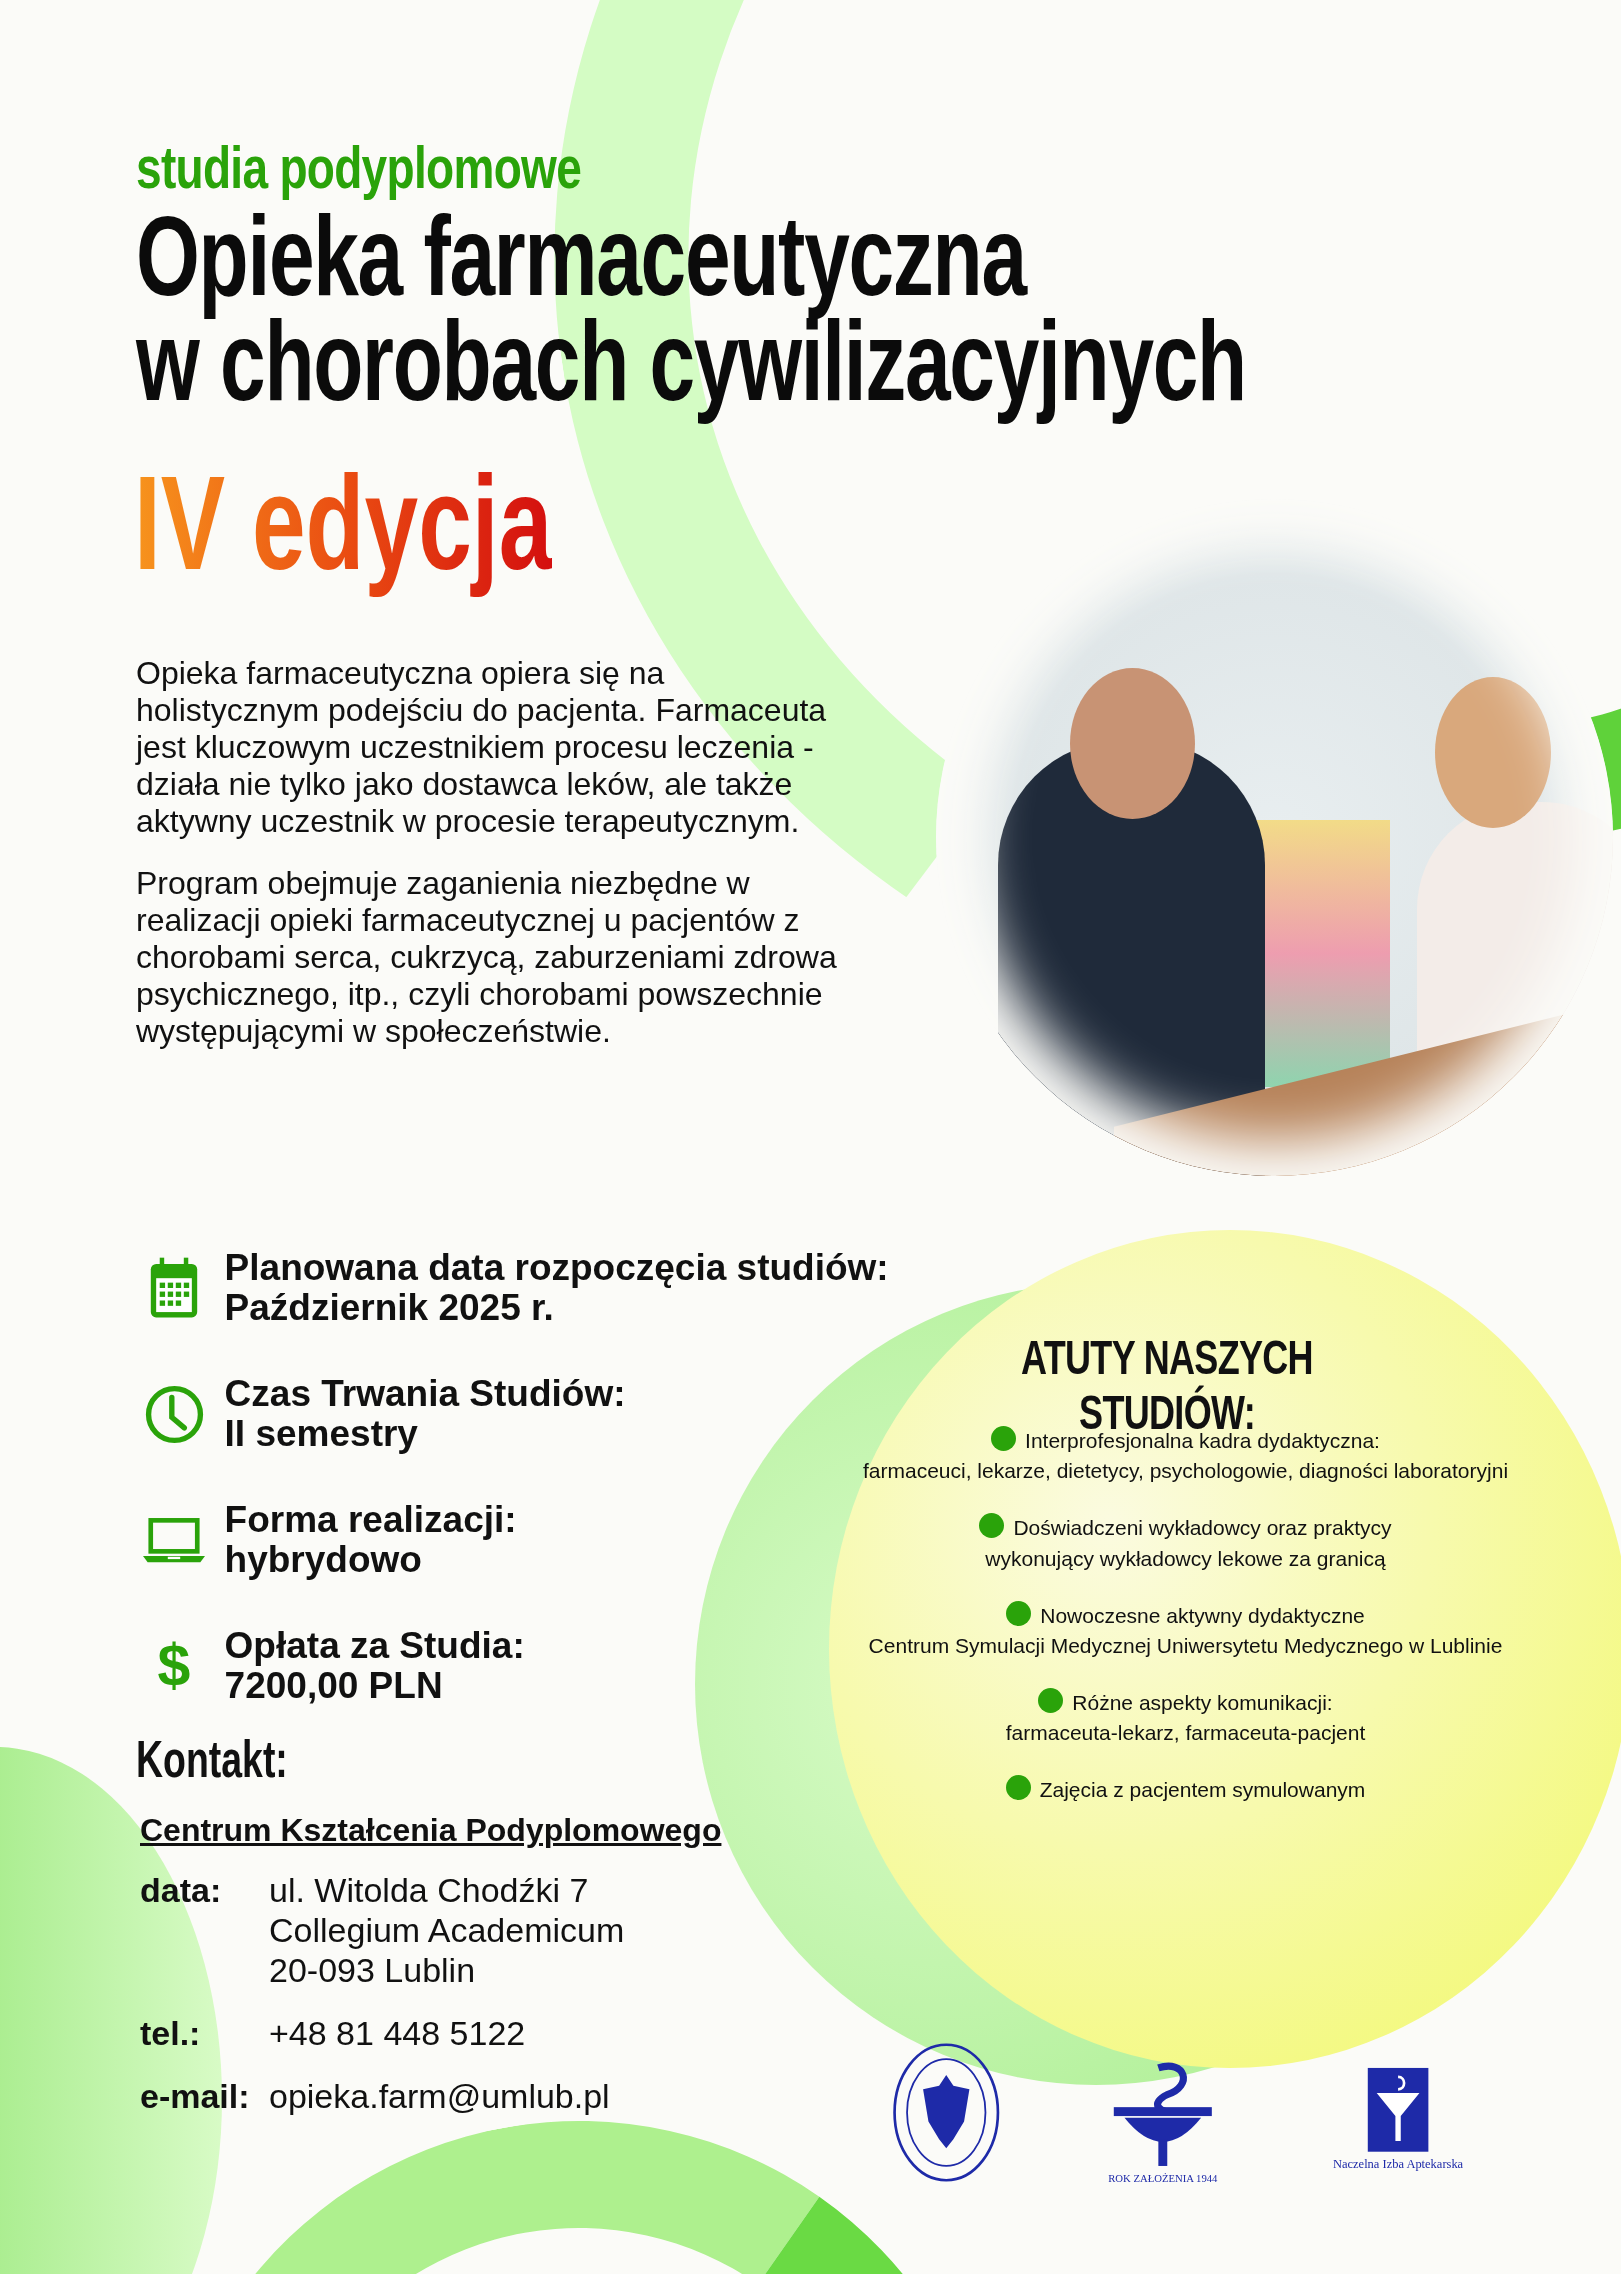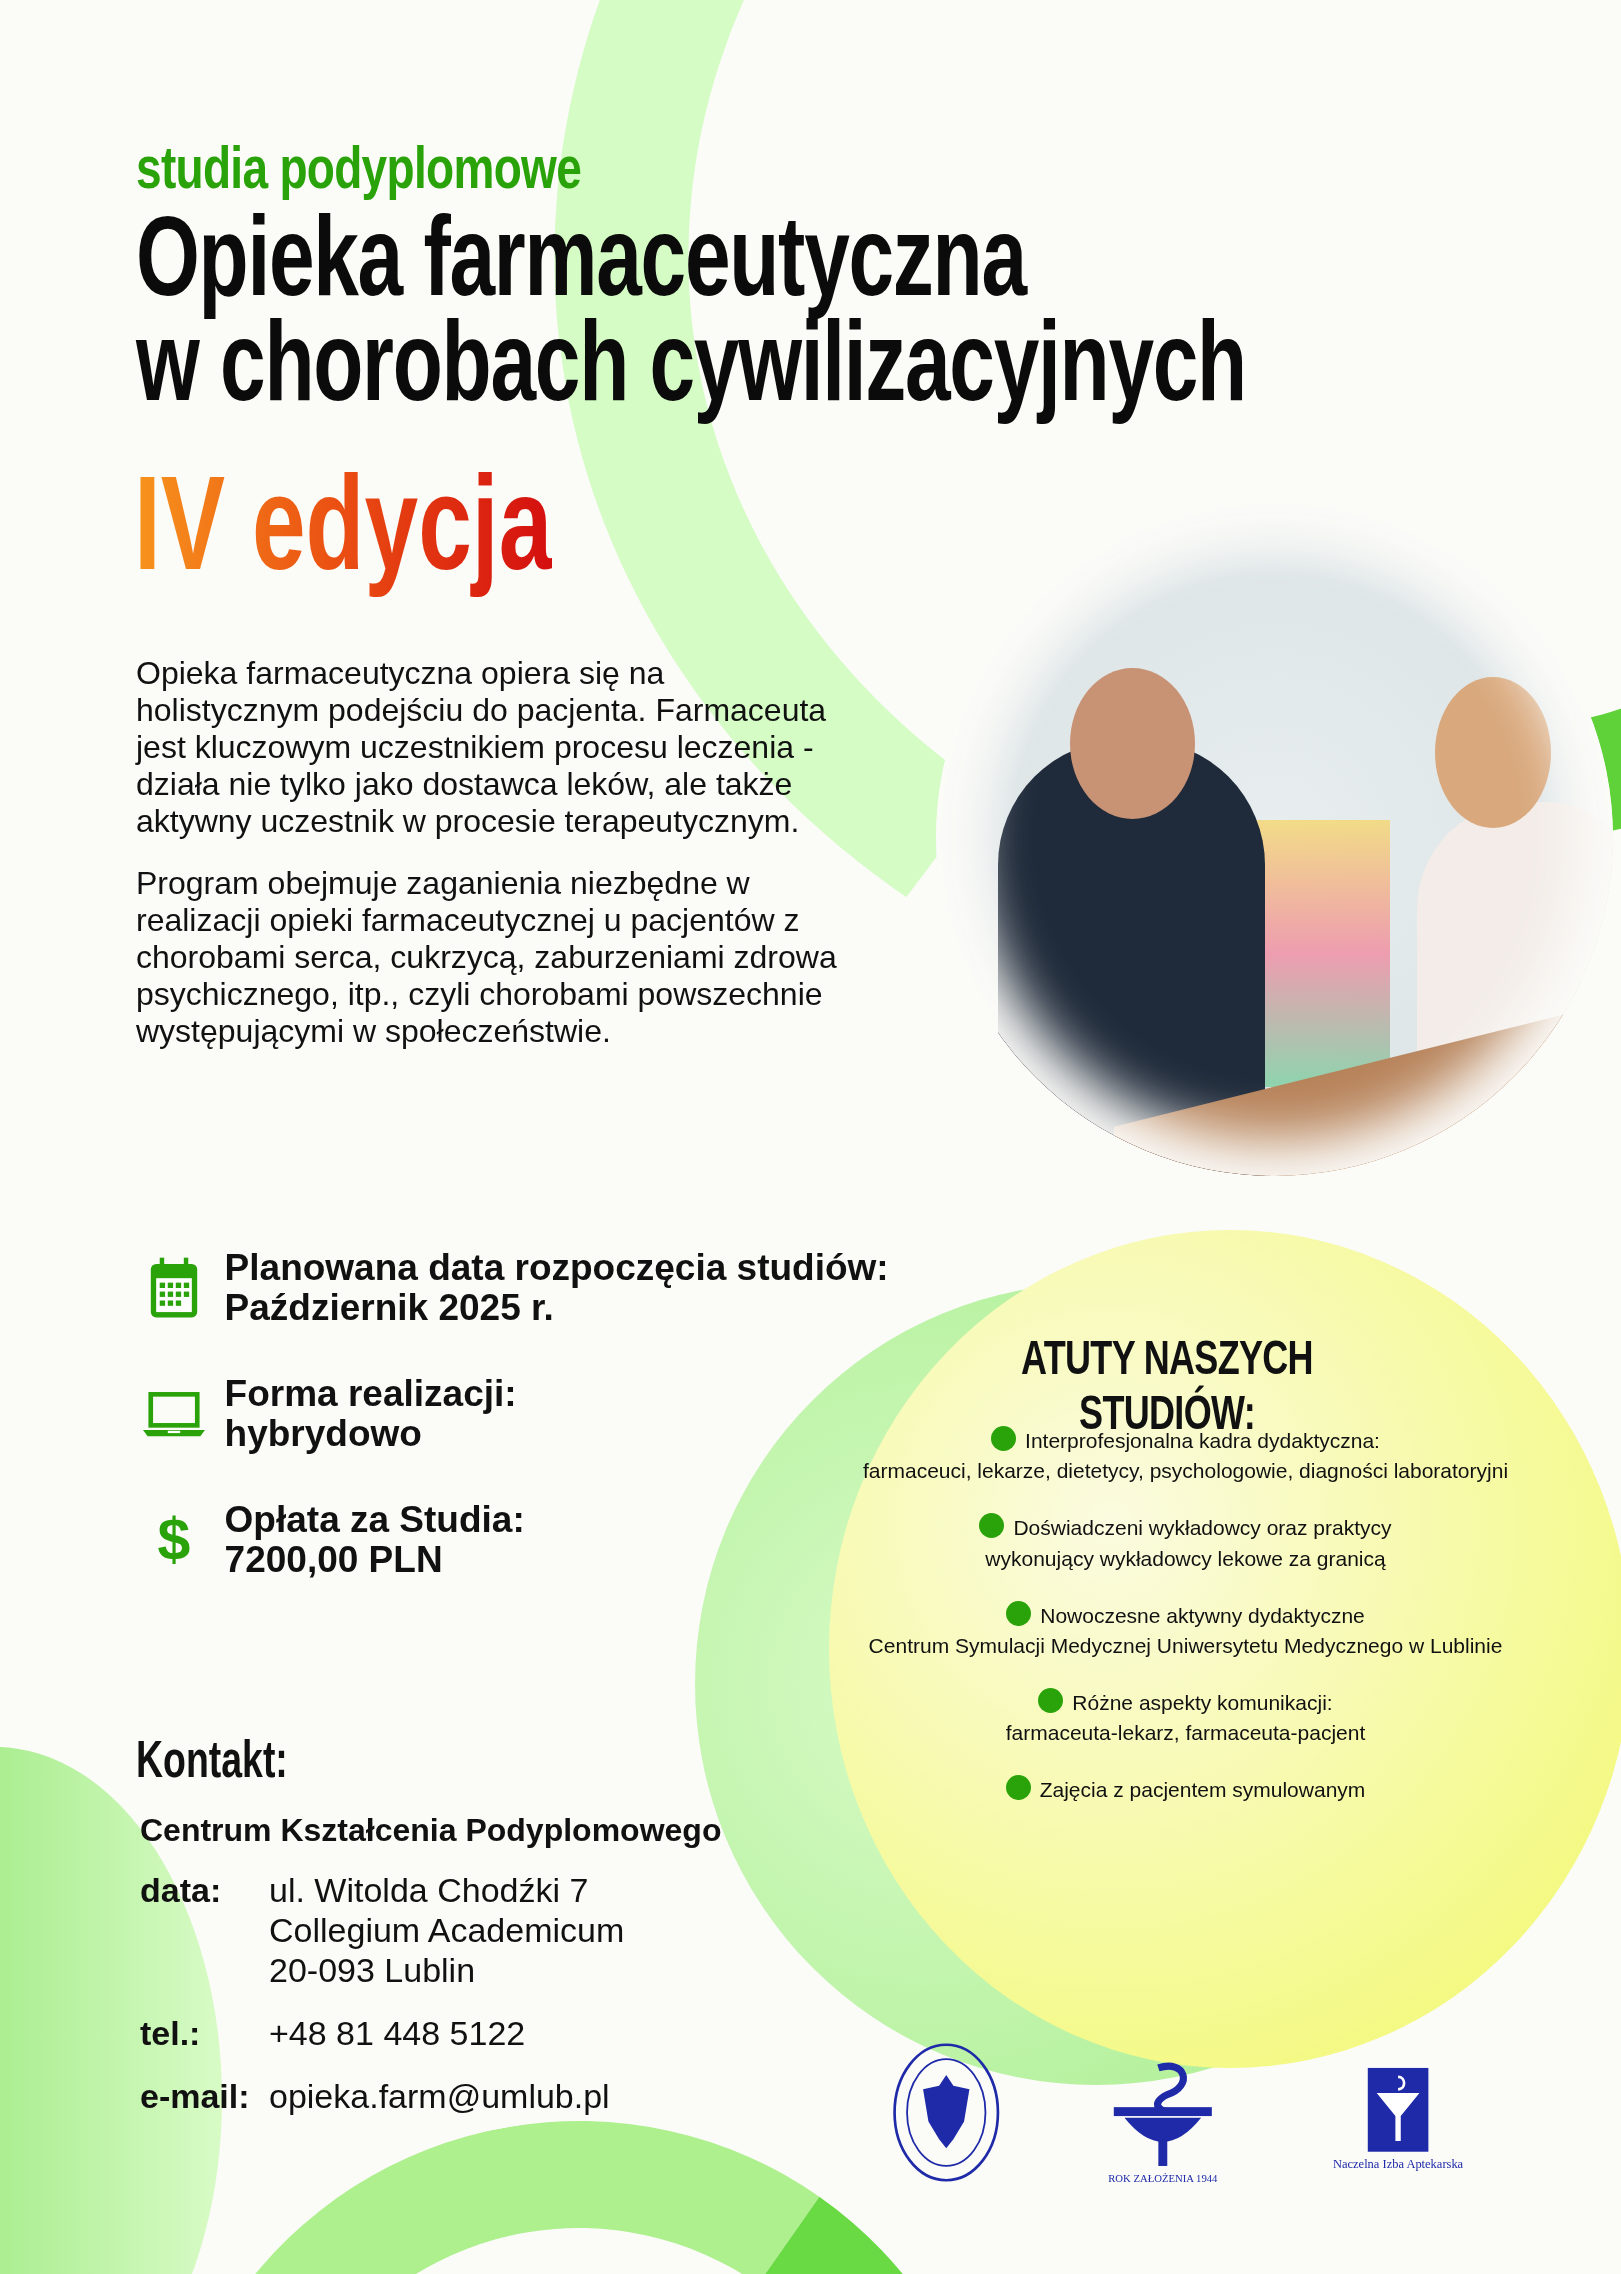--- a/index.html
+++ b/index.html
@@ -30,21 +30,21 @@
   .intro p { margin:0 0 25px 0; }
   .info { left:143px; top:1203px; width:802px;margin-top:45px; }
   .info-row { display:flex; align-items:flex-start; margin-bottom:46px; }
   .info-row .ic { width:62px; height:80px; margin-right:19.6px; display:flex; align-items:center; justify-content:center; }
   .info-row .txt { font-size:37px; font-weight:bold; line-height:40px; }
   .atuty-title { left:891px; top:1330px; width:552px; text-align:center; font-size:48px; font-weight:bold; transform:scaleX(.75); letter-spacing:-0.9px; }
   .atuty { left:847px; top:1426px; width:677px; text-align:center; font-size:21px; line-height:30px; }
   .atuty .item { margin-bottom:27px; }
   .dot { display:inline-block; width:25px; height:25px; border-radius:50%; background:#2aa30a; vertical-align:-2.7px; margin-right:9px; }
   .kontakt { left:136px; top:1729px; font-size:52px; font-weight:bold; transform:scaleX(.72); transform-origin:left; }
-  .centrum { left:140px; top:1812px; font-size:32px; font-weight:bold; }
+  .centrum { left:140px; top:1812px; font-size:32px; font-weight:bold;text-decoration:underline; }
   .contact-table { left:140px; top:1870px; font-size:34px; line-height:40px; }
   .contact-row { display:flex; margin-bottom:23px; }
   .contact-row .lbl { width:129px; font-weight:bold; }
   .logos { left:891px; top:2041px; width:606px; height:143px; }
 </style>
 </head>
 <body>
 
 <div class="abs arc-top"></div>
 <div class="abs arc-right"></div>
@@ -94,20 +94,32 @@
             <rect x="40" y="41" width="6" height="6"></rect>
             <rect x="13" y="51" width="6" height="6"></rect>
             <rect x="22" y="51" width="6" height="6"></rect>
             <rect x="31" y="51" width="6" height="6"></rect>
           </g>
         </svg>
     </span>
     <div class="txt">
         <div>Planowana data rozpoczęcia studiów:</div>
         <div>Październik 2025 r.</div>
+      </div>
+  </div>
+  <div class="info-row">
+    <span class="ic">
+      <svg width="59" height="59" viewBox="0 0 66 66">
+          <circle cx="33" cy="33" r="29" fill="none" stroke="#2aa30a" stroke-width="6"></circle>
+          <path d="M30 14 V36 L44 48" fill="none" stroke="#2aa30a" stroke-width="6" stroke-linecap="round"></path>
+        </svg>
+    </span>
+    <div class="txt">
+        <div>Czas Trwania Studiów:</div>
+        <div>II semestry</div>
       </div>
   </div>
   <div class="info-row">
     <span class="ic">
       <svg width="71" height="53" viewBox="0 0 80 60">
           <rect x="10" y="4" width="60" height="40" fill="none" stroke="#2aa30a" stroke-width="6"></rect>
           <path d="M0 50 H80 L74 58 H6 Z" fill="#2aa30a"></path>
           <rect x="32" y="51" width="16" height="3" fill="#fff"></rect>
         </svg>
     </span>

